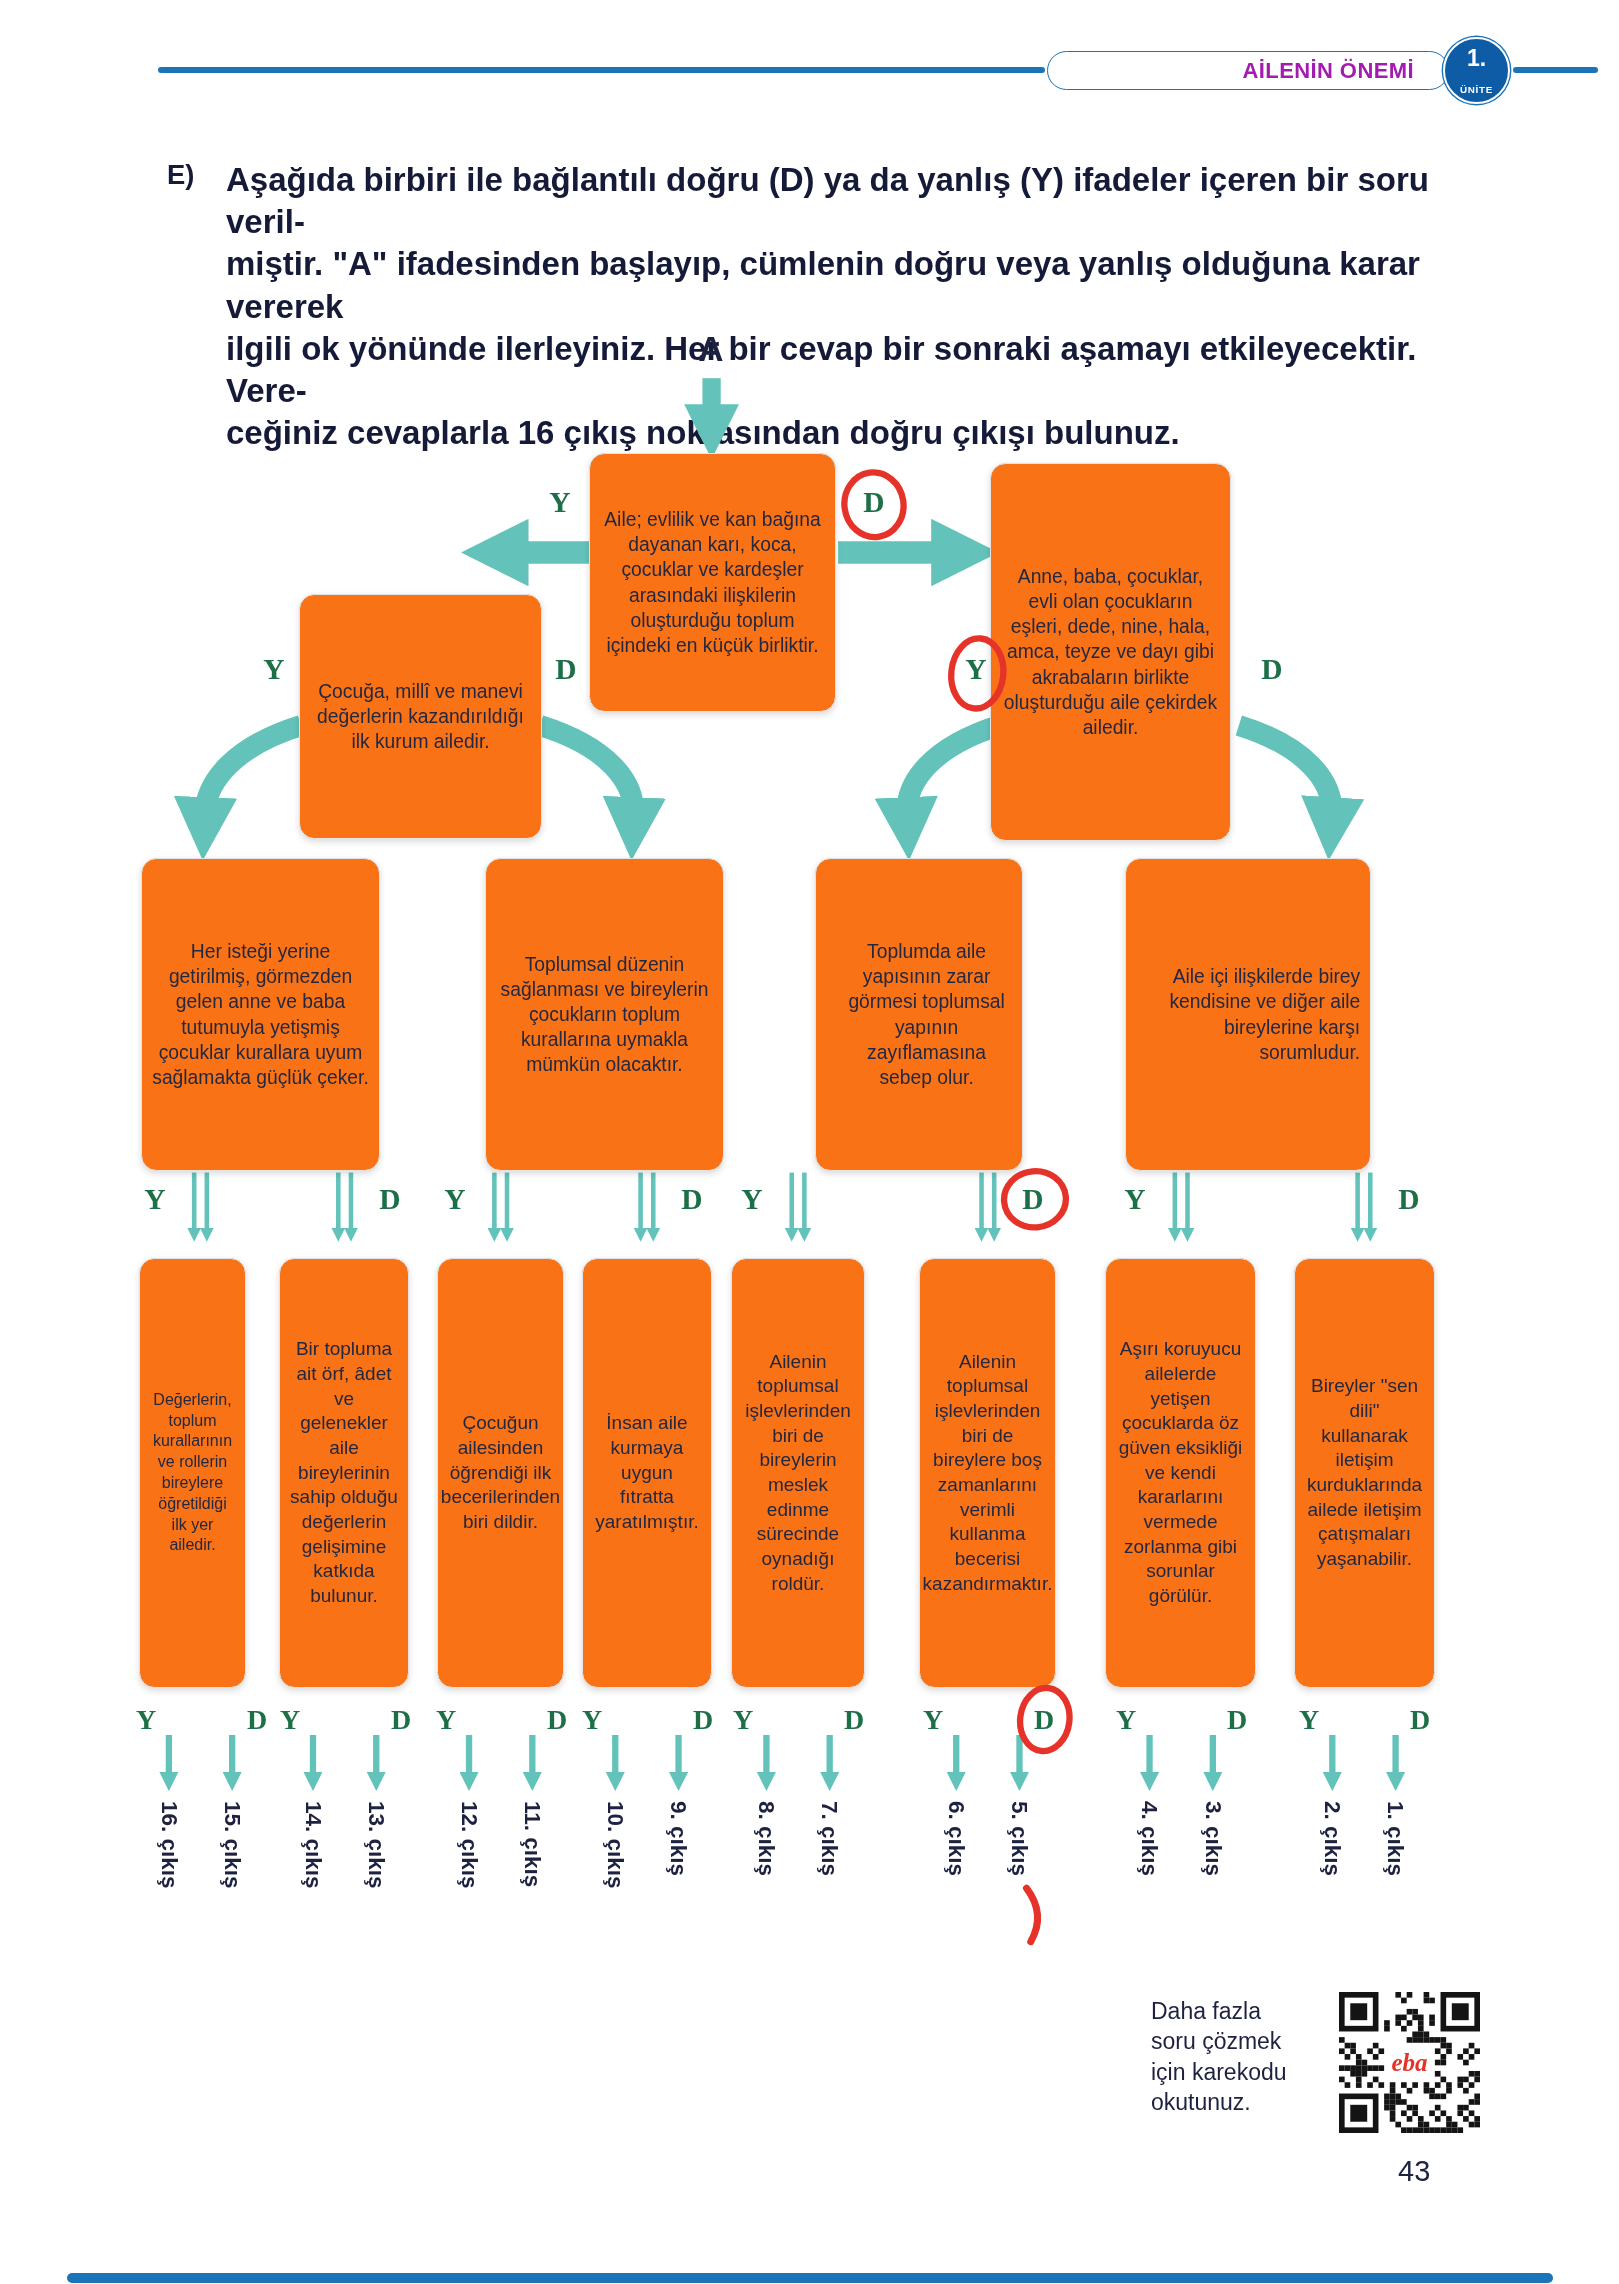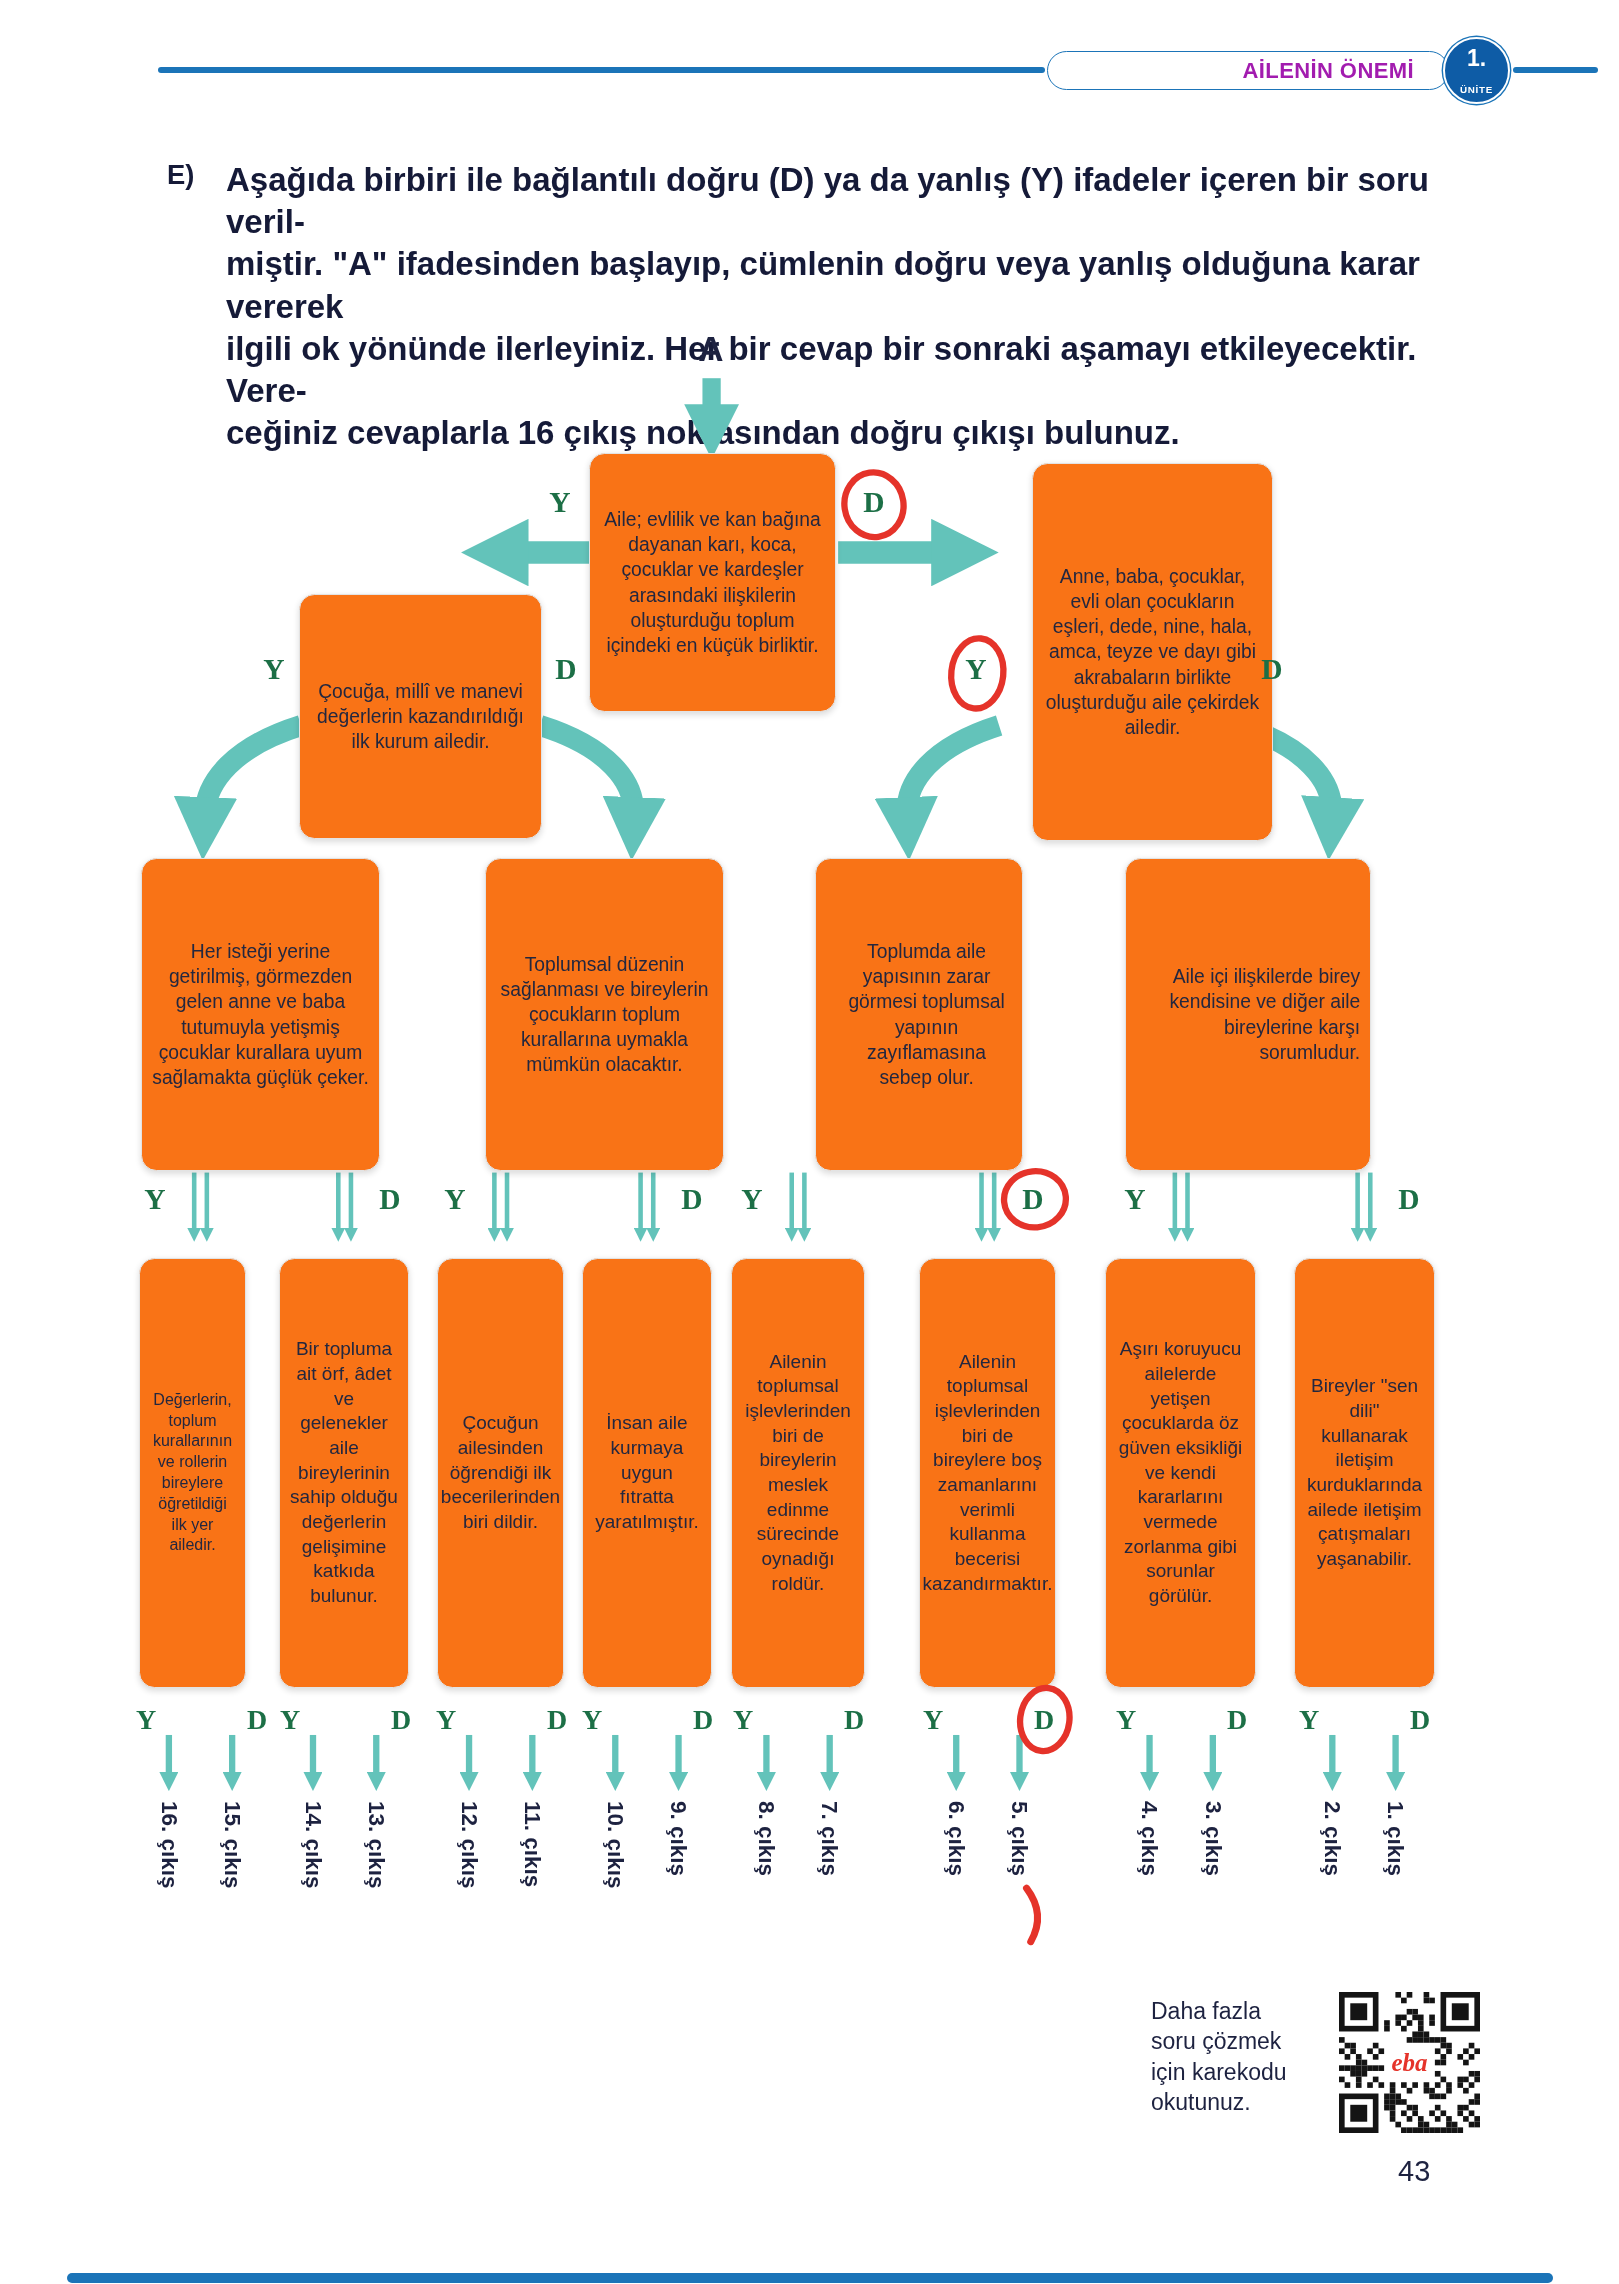--- a/index.html
+++ b/index.html
@@ -151,21 +151,21 @@
 ceğiniz cevaplarla 16 çıkış noktasından doğru çıkışı bulunuz.</p>
 
 <div id="flow-layer">
   <div class="start-label">A</div>
 
   <div class="node" style="left:589px; top:453px; width:247px; height:259px;">Aile; evlilik ve kan bağına dayanan karı, koca, çocuklar ve kardeşler arasındaki ilişkilerin oluşturduğu toplum içindeki en küçük birliktir.</div>
   <span class="yd" style="left:560px; top:502px;">Y</span>
   <span class="yd" style="left:874px; top:502px;">D</span>
 
   <div class="node" style="left:299px; top:594px; width:243px; height:245px;">Çocuğa, millî ve manevi değerlerin kazandırıldığı ilk kurum ailedir.</div>
-  <div class="node" style="left:1032px; top:463px; width:241px; height:378px;">Anne, baba, çocuklar, evli olan çocukların eşleri, dede, nine, hala, amca, teyze ve dayı gibi akrabaların birlikte oluşturduğu aile çekirdek ailedir.</div>
+  <div class="node" style="left:990px; top:463px; width:241px; height:378px;">Anne, baba, çocuklar, evli olan çocukların eşleri, dede, nine, hala, amca, teyze ve dayı gibi akrabaların birlikte oluşturduğu aile çekirdek ailedir.</div>
   <span class="yd" style="left:274px; top:669px;">Y</span>
   <span class="yd" style="left:566px; top:669px;">D</span>
   <span class="yd" style="left:976px; top:669px;">Y</span>
   <span class="yd" style="left:1272px; top:669px;">D</span>
 
   <div class="node" style="left:141px; top:858px; width:239px; height:313px;">Her isteği yerine getirilmiş, görmezden gelen anne ve baba tutumuyla yetişmiş çocuklar kurallara uyum sağlamakta güçlük çeker.</div>
   <div class="node" style="left:485px; top:858px; width:239px; height:313px;">Toplumsal düzenin sağlanması ve bireylerin çocukların toplum kurallarına uymakla mümkün olacaktır.</div>
   <div class="node" style="left:815px; top:858px; width:208px; height:313px;padding-left:25px;">Toplumda aile yapısının zarar görmesi toplumsal yapının zayıflamasına sebep olur.</div>
   <div class="node" style="left:1125px; top:858px; width:246px; height:313px;text-align:right;">Aile içi ilişkilerde birey kendisine ve diğer aile bireylerine karşı sorumludur.</div>
 

